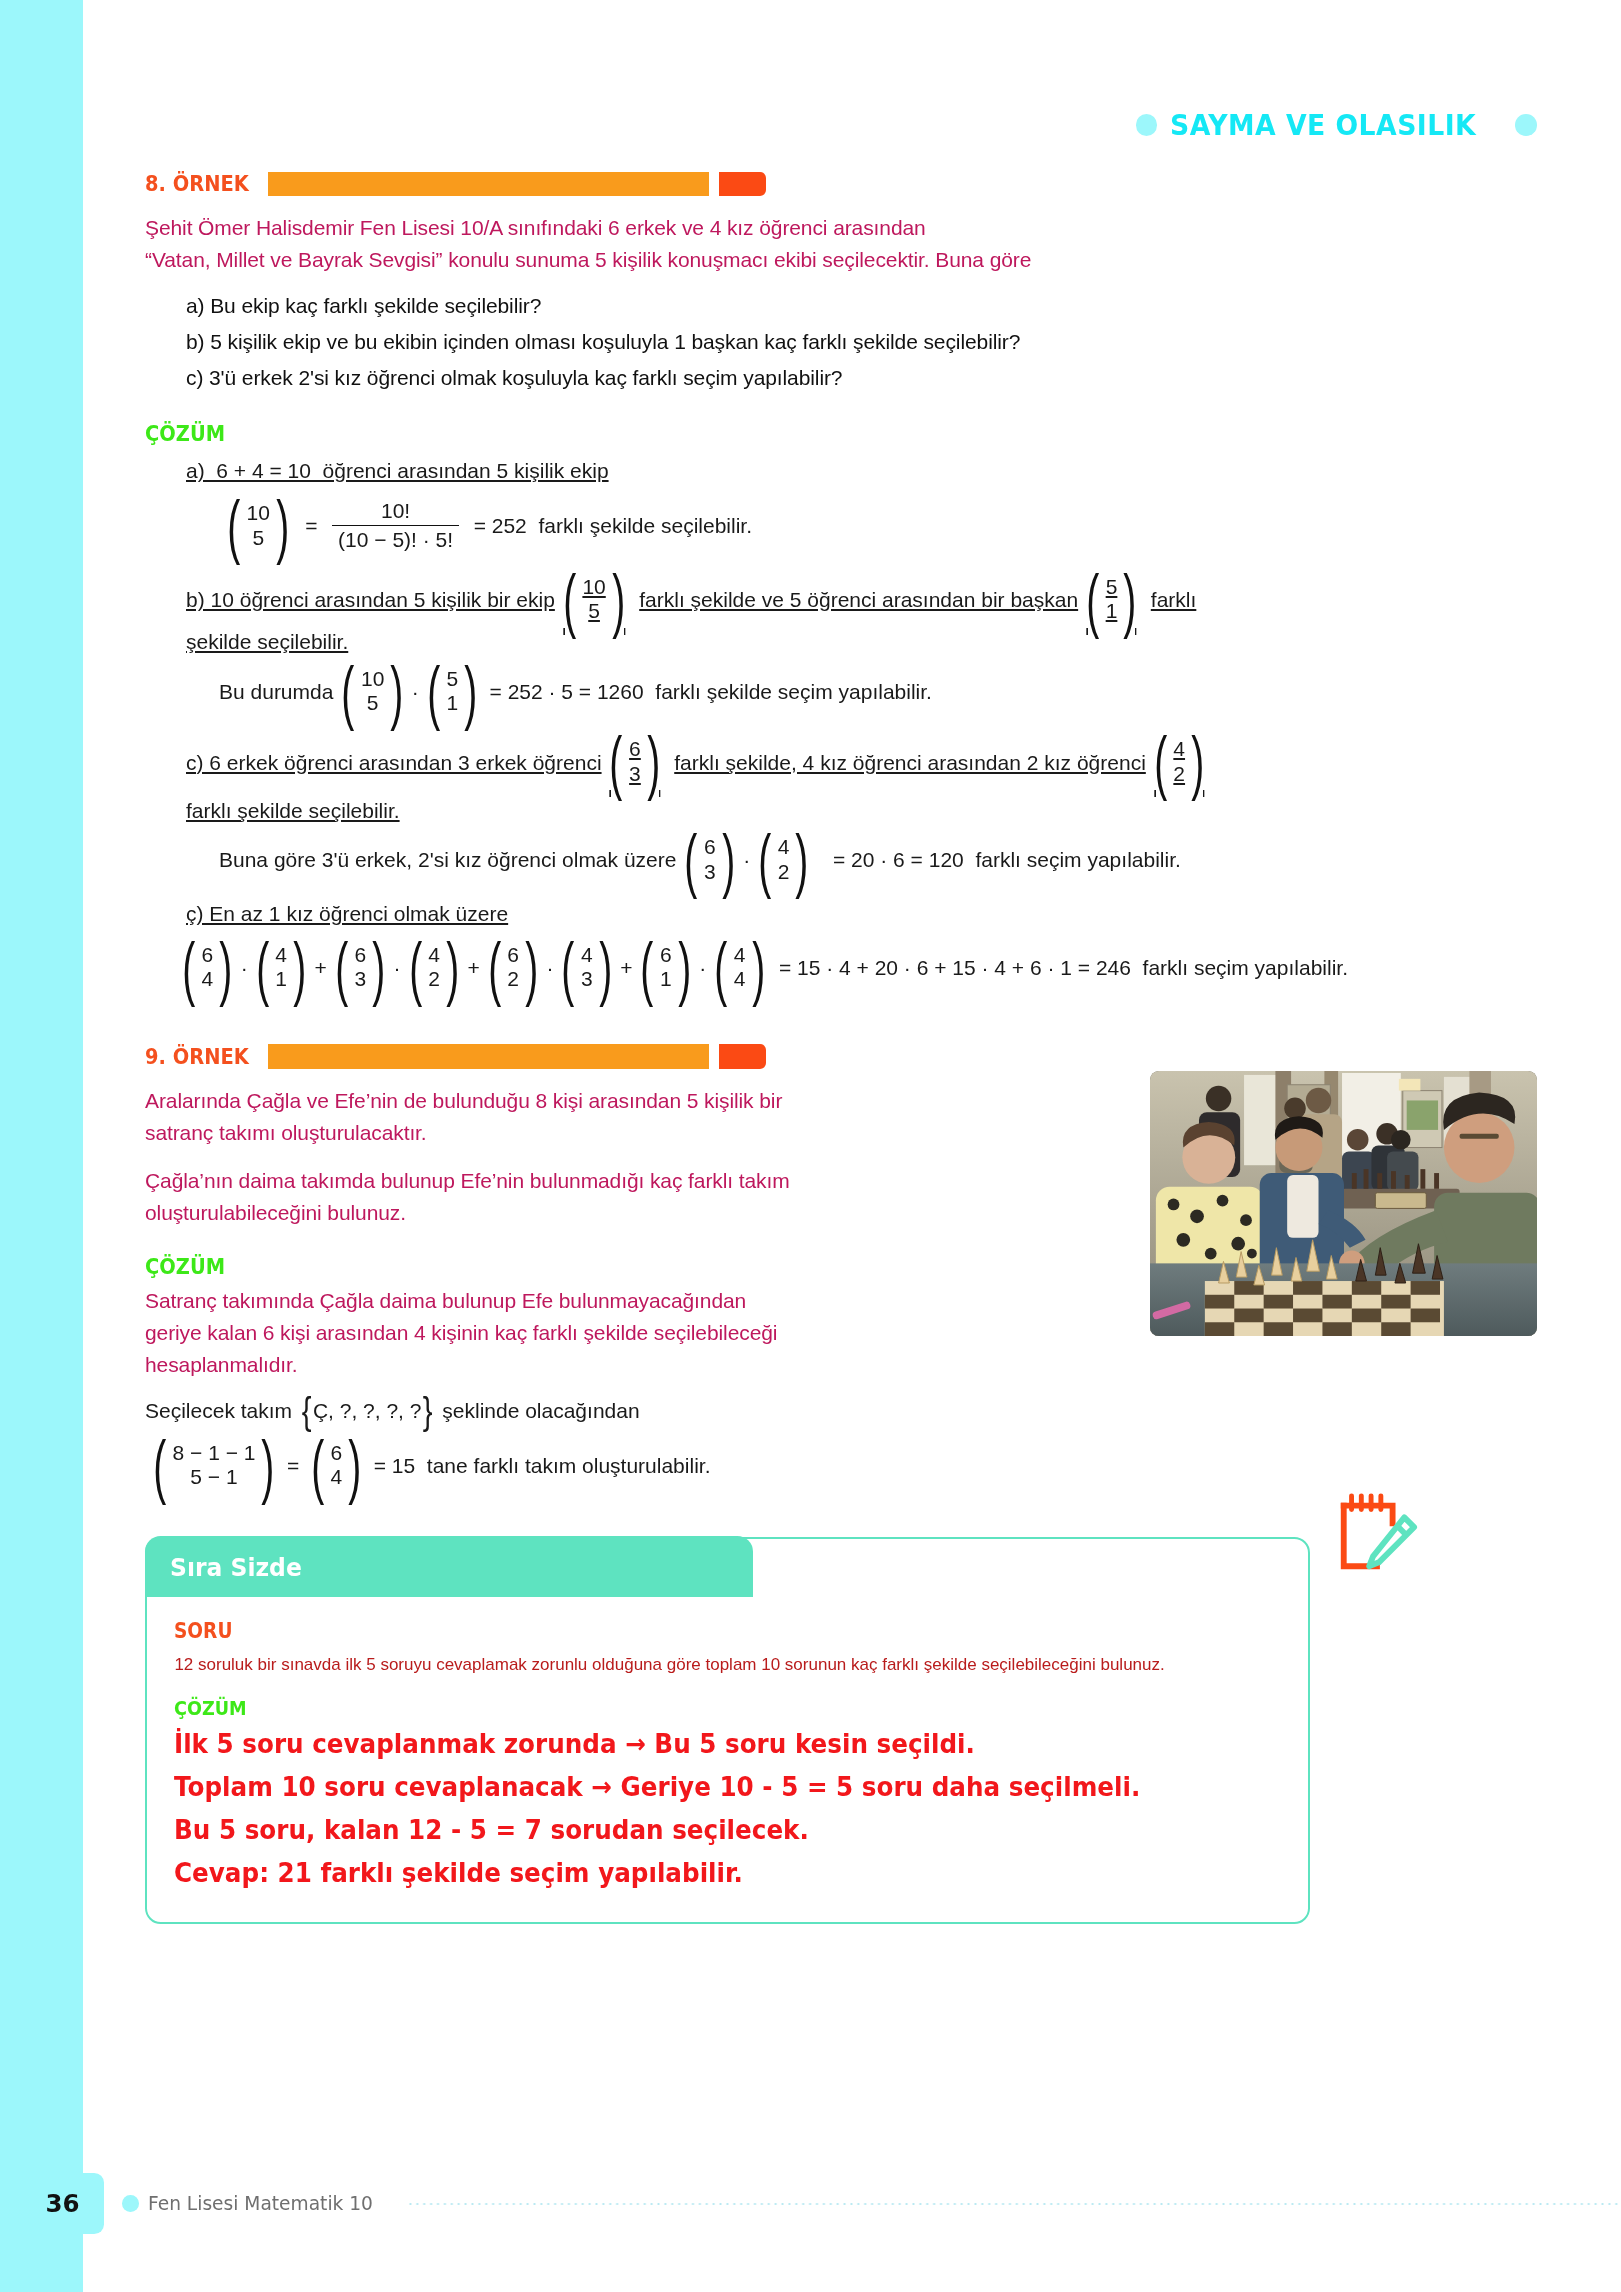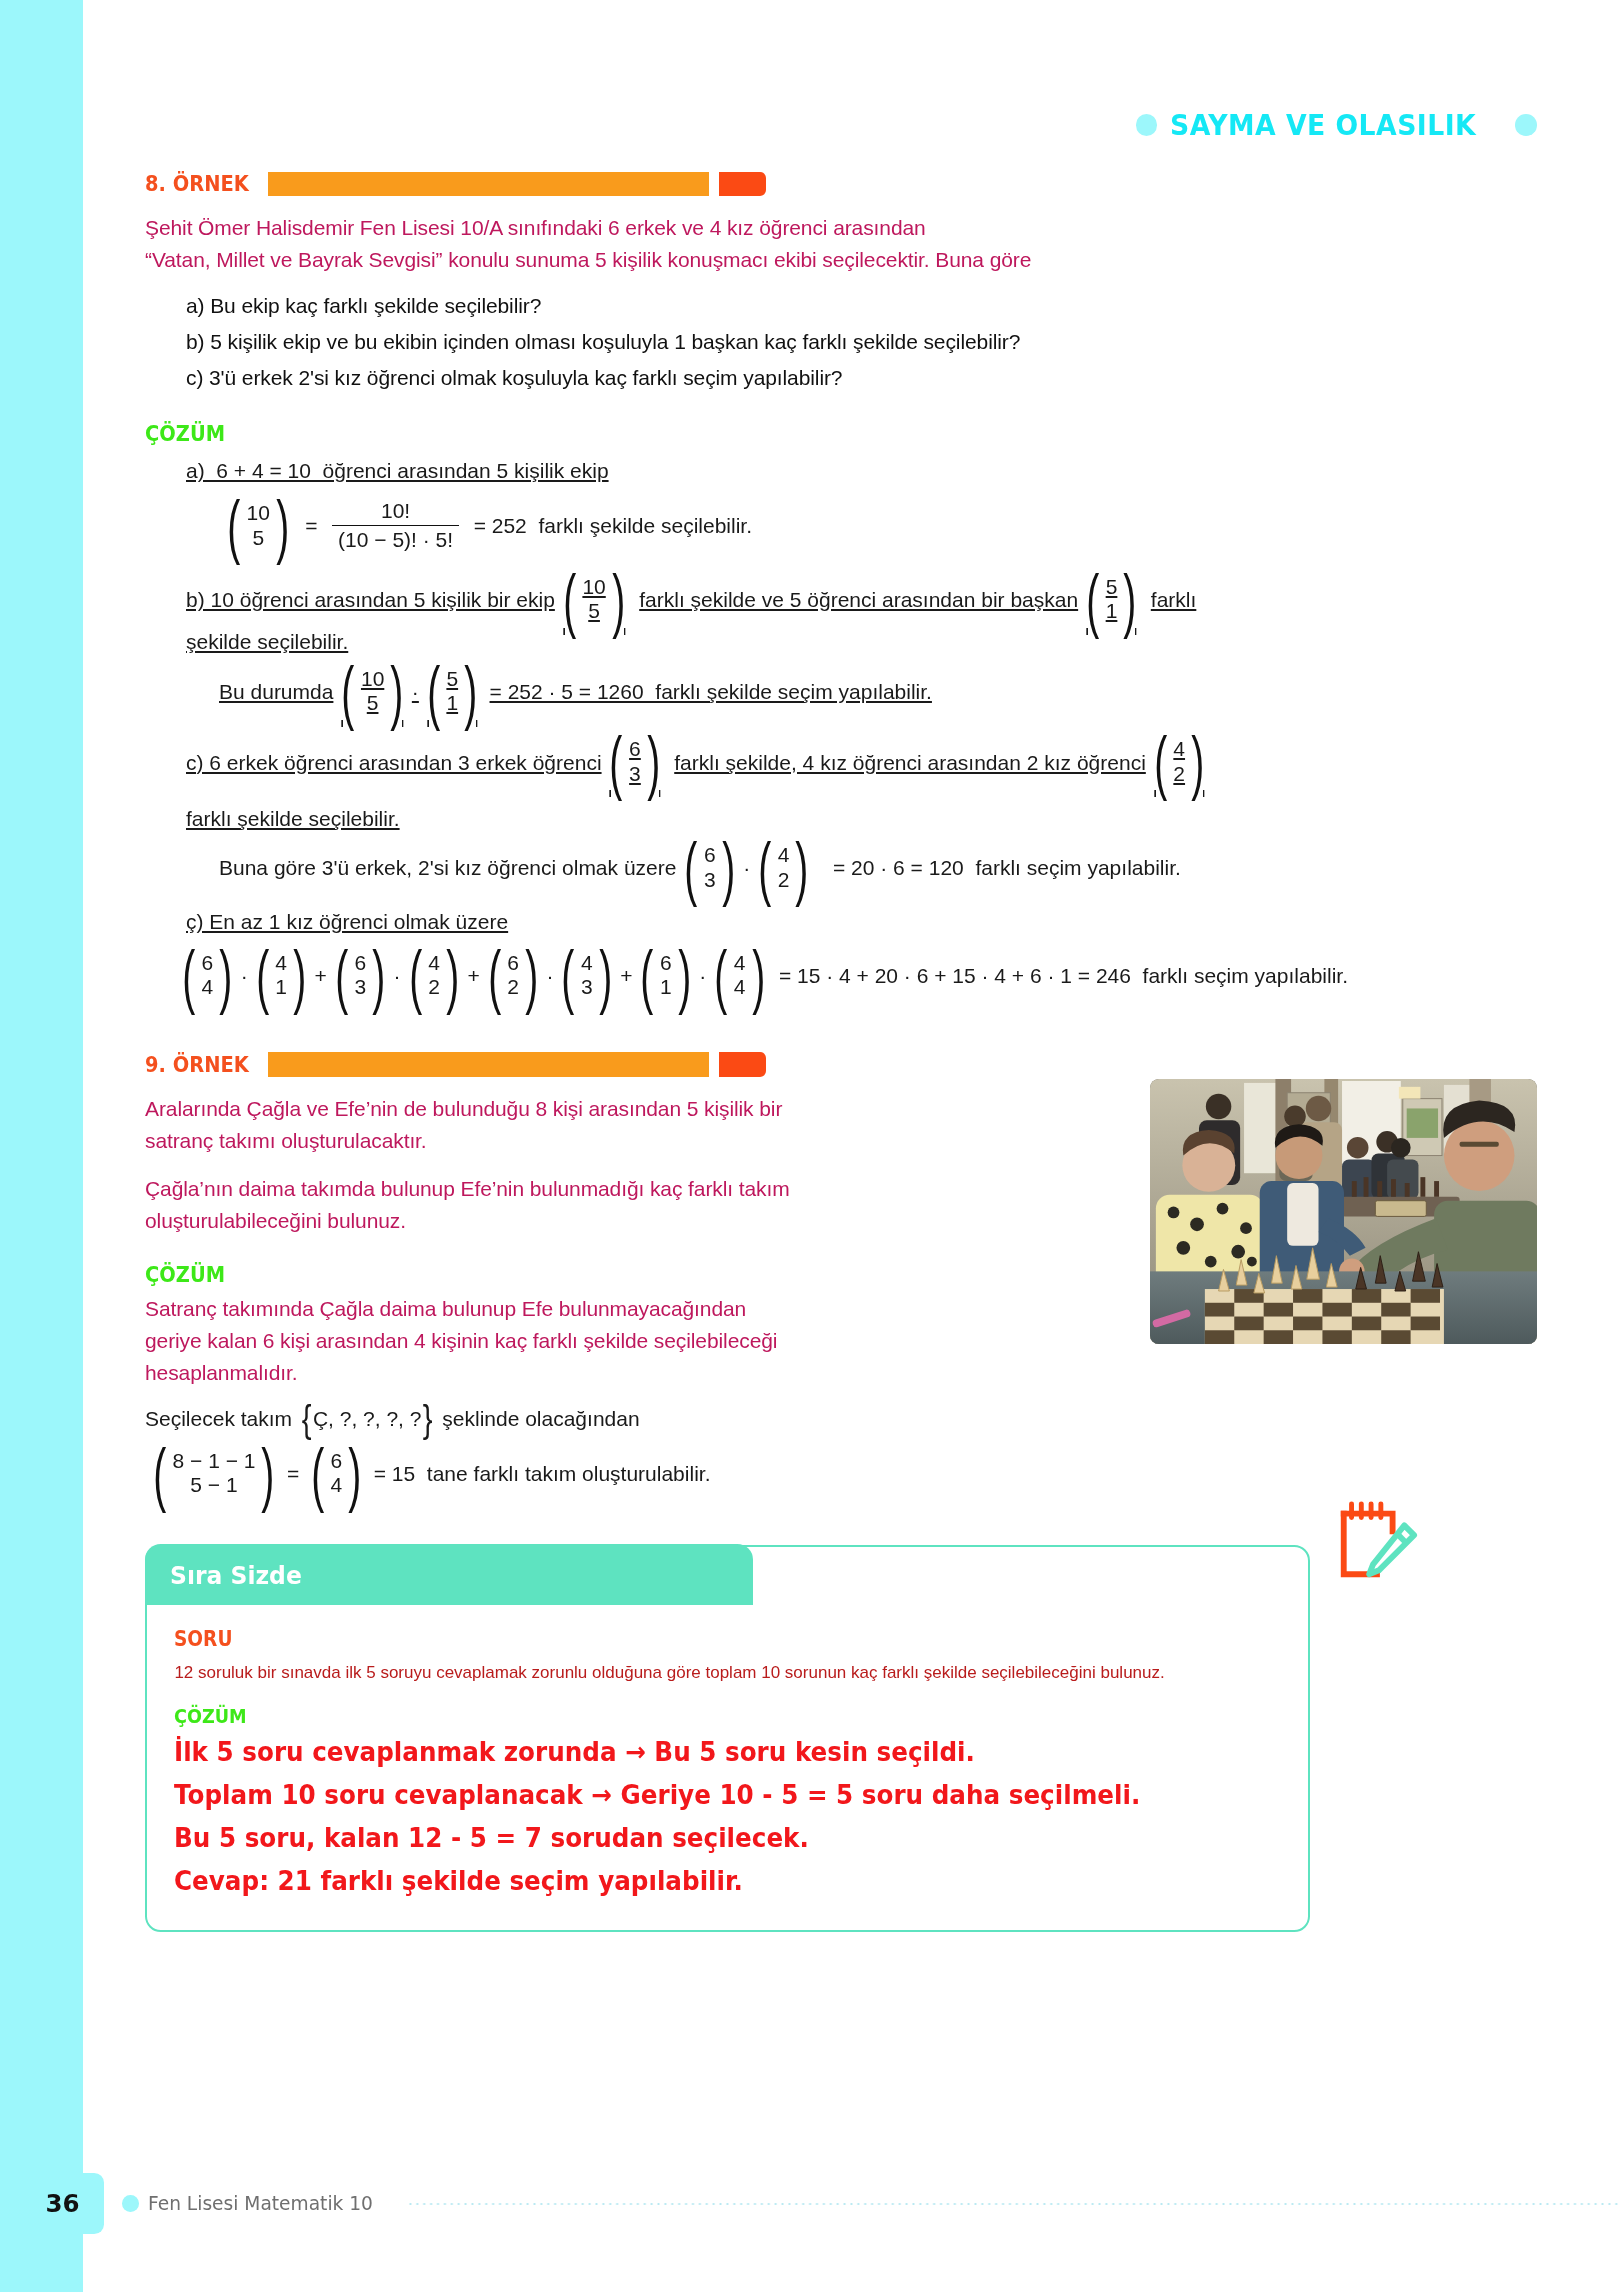--- a/index.html
+++ b/index.html
@@ -415,21 +415,21 @@
           <span>5</span>
           <span>1</span>
         </span>
         <span class="par r">)</span>
       </span>
       <span class="mt" style="margin-left:5.9px;">farklı</span>
     </div>
     <div class="mrow indent1" style="margin-top:2px;">
       <span class="mt">şekilde seçilebilir.</span>
     </div>
-    <div class="mrow indent2" style="margin-top:9.8px;text-decoration:underline;">
+    <div class="mrow indent2" style="margin-top:9.8px;">
       <span class="mt">Bu durumda</span>
       <span class="binom tall">
         <span class="par">(</span>
         <span class="nums">
           <span>10</span>
           <span>5</span>
         </span>
         <span class="par r">)</span>
       </span>
       <span class="mt">·</span>
@@ -457,21 +457,21 @@
       <span class="mt" style="margin-left:5.9px;">farklı şekilde, 4 kız öğrenci arasından 2 kız öğrenci</span>
       <span class="binom tall">
         <span class="par">(</span>
         <span class="nums">
           <span>4</span>
           <span>2</span>
         </span>
         <span class="par r">)</span>
       </span>
     </div>
-    <div class="mrow indent1" style="margin-top:16px;">
+    <div class="mrow indent1" style="margin-top:8px;">
       <span class="mt">farklı şekilde seçilebilir.</span>
     </div>
     <div class="mrow indent2" style="margin-top:9.8px;">
       <span class="mt">Buna göre 3'ü erkek, 2'si kız öğrenci olmak üzere</span>
       <span class="binom tall">
         <span class="par">(</span>
         <span class="nums">
           <span>6</span>
           <span>3</span>
         </span>

